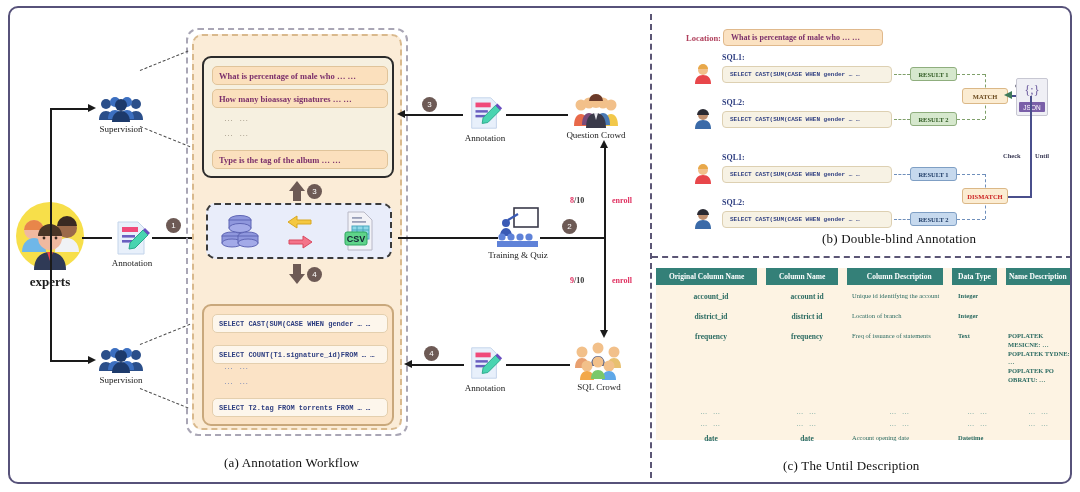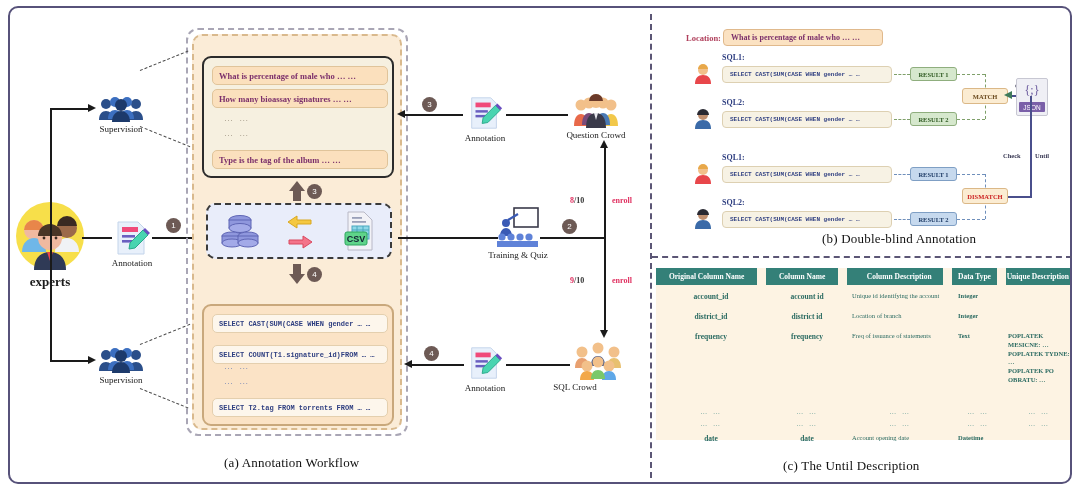--- a/index.html
+++ b/index.html
@@ -369,21 +369,21 @@
       <circle cx="24" cy="8" r="5.5" fill="#f2c08a"></circle>
         <path d="M17 26c0-7 3-10 7-10s7 3 7 10z" fill="#4a5a8a"></path>
       <circle cx="13" cy="26" r="5.5" fill="#f2c08a"></circle>
         <path d="M6 40c0-6 3-9 7-9s7 3 7 9z" fill="#f2a84a"></path>
       <circle cx="35" cy="26" r="5.5" fill="#f2c08a"></circle>
         <path d="M28 40c0-6 3-9 7-9s7 3 7 9z" fill="#5fa8e8"></path>
       <circle cx="24" cy="22" r="5.5" fill="#f2c08a"></circle>
         <path d="M17 39c0-6 3-9 7-9s7 3 7 9z" fill="#7ac86a"></path>
     </svg>
   </div>
-  <div class="lbl" style="left:542px;top:382px;width:66px;">SQL Crowd</div>
+  <div class="lbl" style="left:566px;top:382px;width:66px;">SQL Crowd</div>
 
   <div class="icon" style="left:466px;top:344px;">
     <svg width="38" height="38" viewBox="0 0 40 40">
       <path d="M6 4h20l6 6v26H6z" fill="#e8f0fb" stroke="#c3d4ea"></path>
       <rect x="10" y="9" width="16" height="5" fill="#f04a7a"></rect>
       <rect x="10" y="17" width="13" height="2.6" fill="#6a5fc0"></rect>
       <rect x="10" y="22" width="13" height="2.6" fill="#6a5fc0"></rect>
       <path d="M31 12l5 5-13 13-6 1 1-6z" fill="#49d4b0" stroke="#2aa98a"></path>
       <path d="M31 12l5 5 2-2-5-5z" fill="#6a4fc0"></path>
     </svg>
@@ -471,21 +471,21 @@
   <div class="minilbl" style="left:1035px;top:152px;">Until</div>
 
   <div class="caption" style="left:794px;top:231px;margin-left:28px;">(b) Double-blind Annotation</div>
 
   <div class="tablewrap">
     <div class="thead">
       <div class="th" style="width:110px;">Original Column Name</div>
       <div class="th" style="width:78px;">Column Name</div>
       <div class="th" style="width:104px;padding-left:8px;">Column Description</div>
       <div class="th" style="width:48px;">Data Type</div>
-      <div class="th" style="width:70px;">Unique Description</div>
+      <div class="th" style="width:70px;">Name Description</div>
     </div>
 
     <div class="trow" style="top:44px;">
       <div class="td key" style="width:110px;">district_id</div>
       <div class="td key" style="width:78px;">district id</div>
       <div class="td" style="width:104px;">Location of branch</div>
       <div class="td vd" style="width:48px;">Integer</div>
       <div class="td vd" style="width:70px;"></div>
     </div>
 

